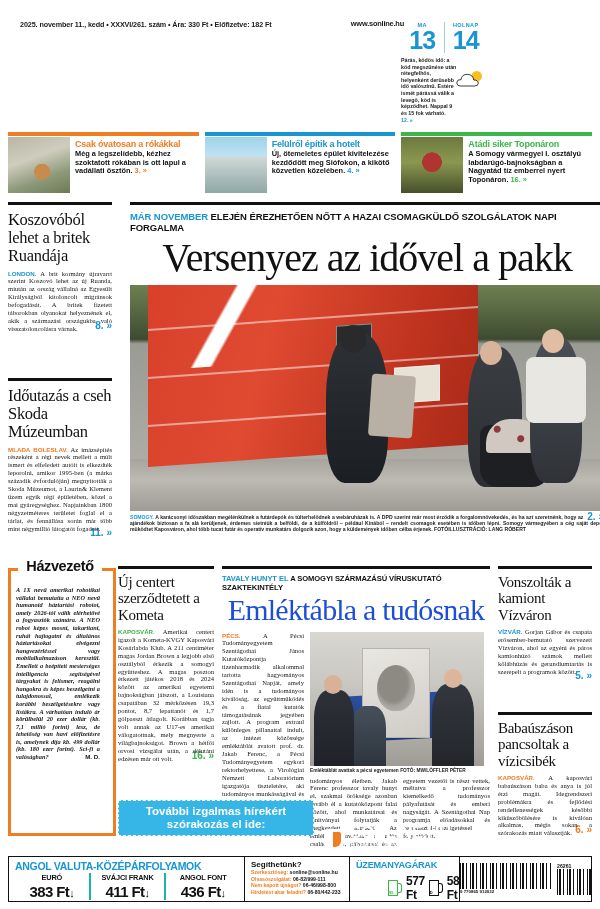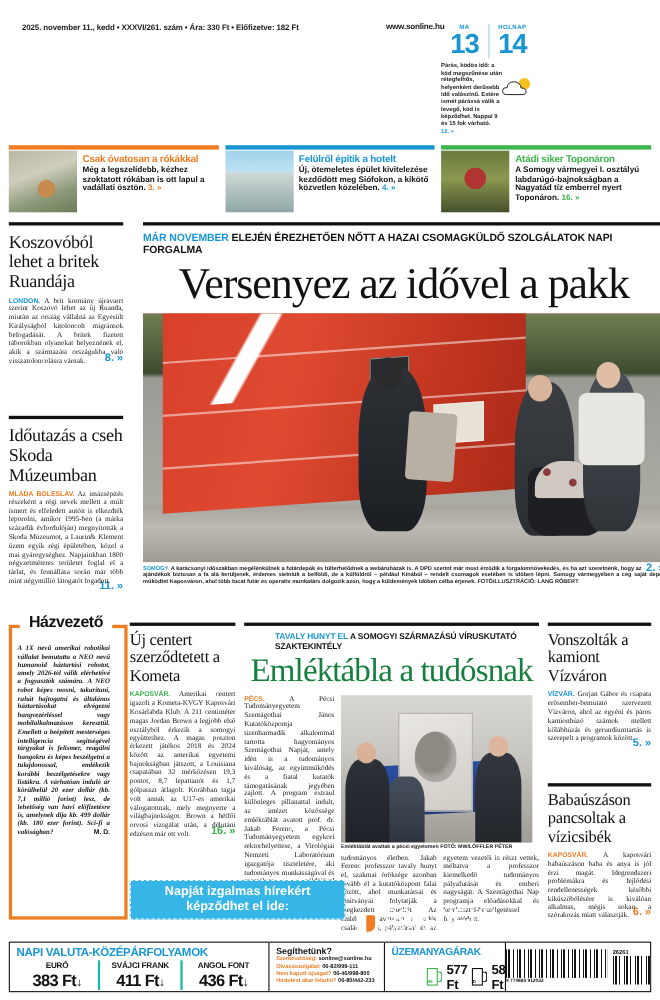--- a/index.html
+++ b/index.html
@@ -169,25 +169,25 @@
   .hz-body .sig{font-style:normal;font-weight:800;font-family:"Liberation Sans",sans-serif;float:right;font-size:6.2px;}
 
   .col2{position:absolute;left:118px;top:566px;width:96px;}
   .col3{position:absolute;left:222px;top:566px;width:268px;}
   .col4{position:absolute;left:498px;top:566px;width:94px;}
 
   .serif-head-sm{
     font-family:"Liberation Serif",serif;font-weight:400;
     font-size:15px;line-height:16.5px;color:#111;letter-spacing:-0.3px;margin:5px 0 5px 0;
   }
-  .kicker2{font-family:"Liberation Sans",sans-serif;font-weight:800;font-size:7.6px;color:#111;margin-top:5px;letter-spacing:-0.1px;margin-left:28px;}
+  .kicker2{font-family:"Liberation Sans",sans-serif;font-weight:800;font-size:7.6px;color:#111;margin-top:5px;letter-spacing:-0.1px;}
   .kicker2 b{color:#1896d4;}
   .head2{
     font-family:"Liberation Serif",serif;font-weight:400;font-size:30px;line-height:32px;
-    letter-spacing:-0.8px;color:#15803d;margin:2px 0 6px 0;text-align:center;
+    letter-spacing:-0.8px;color:#1d4ed8;margin:2px 0 6px 0;text-align:center;
   }
   .art-flow{display:flex;gap:6px;}
   .art-col{width:82px;}
   .art-photo{
     width:174px;height:134px;position:relative;overflow:hidden;
     background:linear-gradient(180deg,#d9d7d2 0%,#c8c6c0 40%,#9f9c96 100%);
   }
   .plaque{position:absolute;left:52px;top:16px;width:66px;height:88px;background:linear-gradient(160deg,#e9e7e2,#cfccc6);border:1px solid #b7b4ae;}
   .plaque .face{position:absolute;left:14px;top:16px;width:38px;height:46px;border-radius:50% 50% 46% 46%;
     background:radial-gradient(ellipse at 42% 40%, #8d8a84 0 46%, #a8a5a0 60%, #bdbab5 100%);}
@@ -444,35 +444,35 @@
     <div class="serif-head-sm">Babaúszáson pancsoltak a vízicsibék</div>
     <div class="bodytext">
       <span class="dl orange">KAPOSVÁR.</span>
       <span>A kaposvári babaúszáson baba és anya is jól érzi magát. Idegrendszeri problémákra és fejlődési rendellenességek későbbi kiküszöbölésére is kiválóan alkalmas, mégis sokan a szórakozás miatt választják.</span>
       <span class="pagref orange">6. »</span>
     </div>
   </div>
 
   <div class="promo">
     <div class="promo-left">
-      <div>Napját izgalmas hírekért</div>
-      <div>képződhet el ide:</div>
+      <div>További izgalmas hírekért</div>
+      <div>szórakozás el ide:</div>
     </div>
     <div class="promo-right">
       <div class="shield"></div>
       <div class="promo-brand">
         <div class="b1">SONLINE.HU</div>
         <div class="b2">SOMOGY VÁRMEGYEI HÍRPORTÁL</div>
       </div>
     </div>
   </div>
 
   <div class="footer">
     <div class="f-rates">
-      <div class="ftitle">NAPI VALUTA-KÖZÉPÁRFOLYAMOK</div>
+      <div class="ftitle">ANGOL VALUTA-KÖZÉPÁRFOLYAMOK</div>
       <div class="f-grid">
         <div class="f-cell">
           <div class="f-cur">EURÓ</div>
           <div class="f-val"><span>383 Ft</span><span class="arr">↓</span></div>
         </div>
         <div class="f-cell">
           <div class="f-cur">SVÁJCI FRANK</div>
           <div class="f-val"><span>411 Ft</span><span class="arr">↓</span></div>
         </div>
         <div class="f-cell">

